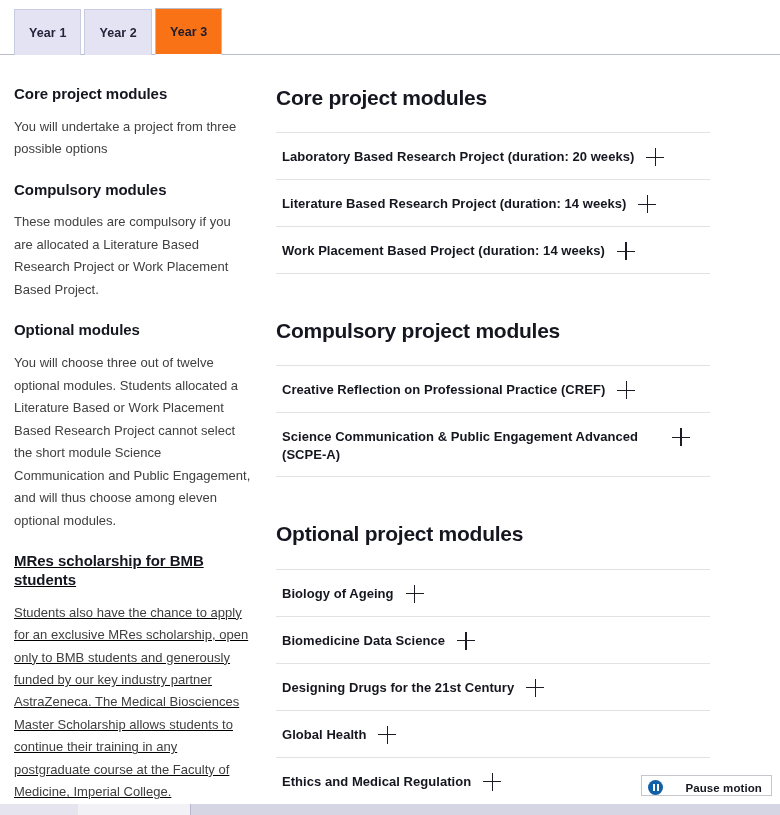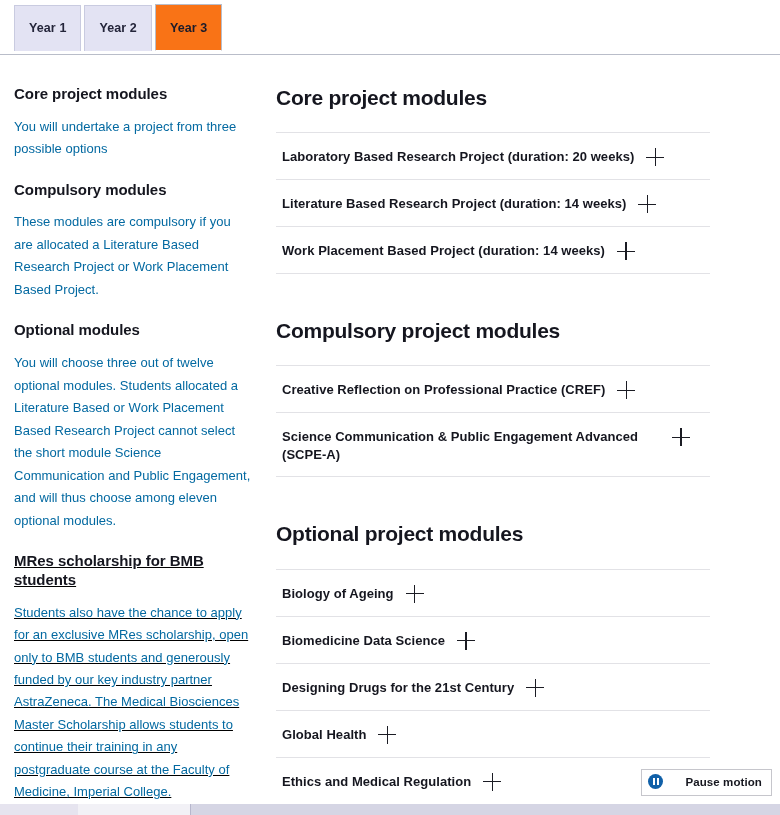--- a/index.html
+++ b/index.html
@@ -20,21 +20,21 @@
     height: 815px;
     background: #ffffff;
     overflow: hidden;
   }
 
   
   .tabbar {
     position: relative;
     height: 55px;
     display: flex;
-    align-items: center;
+    align-items: flex-end;
     padding-left: 14px;
   }
   .tabbar::after {
     content: "";
     position: absolute;
     left: 0;
     right: 0;
     bottom: 0;
     height: 1px;
     background: #b9bdc9;
@@ -93,21 +93,21 @@
     font-size: 15px;
     font-weight: bold;
     color: #15161f;
     margin: 0 0 12px 0;
     line-height: 1.25;
     letter-spacing: -0.05px;
   }
   .side-p {
     font-size: 13px;
     line-height: 1.73;
-    color: #0369a1;
+    color: #404040;
     margin: 0;
     letter-spacing: 0.02px;
   }
 
   
   .sec-h {
     font-size: 21px;
     font-weight: bold;
     color: #15161f;
     margin: 0 0 22px 0;
@@ -160,21 +160,21 @@
   
   .pause-motion {
     position: absolute;
     right: 8px;
     bottom: 19px;
     display: flex;
     align-items: center;
     gap: 22px;
     background: #ffffff;
     border: 1px solid #c6c6cc;
-    padding: 4px 9px 6px 6px;
+    padding: 4px 9px 0 6px;
     cursor: pointer;
     z-index: 40;
   }
   .pause-icon {
     width: 15px;
     height: 15px;
     border-radius: 50%;
     background: #1060a8;
     display: flex;
     align-items: center;

